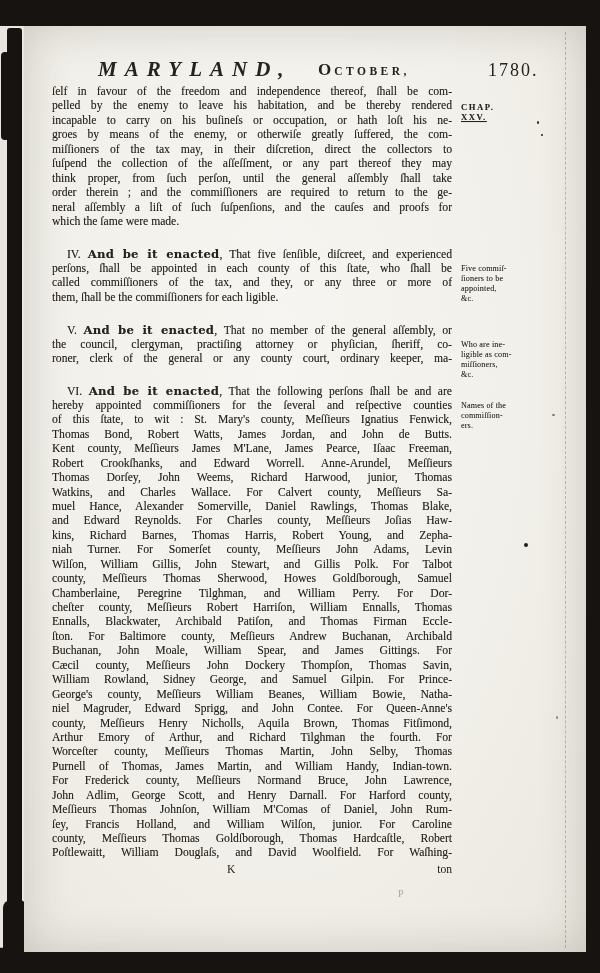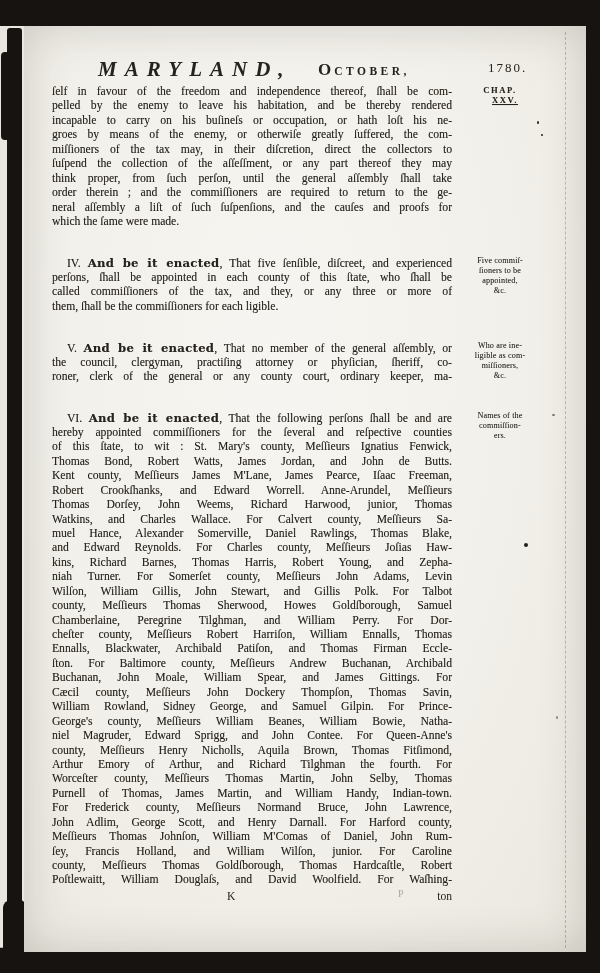--- a/index.html
+++ b/index.html
@@ -30,39 +30,39 @@
   .dotted-line{position:absolute;left:541px;top:6px;height:916px;width:0;
     border-left:1px dashed rgba(55,48,40,.28);}
   .speck{position:absolute;background:#241f19;border-radius:50%;}
   .faint-mark{position:absolute;left:374px;top:862px;font-size:10px;color:#aba69c;}
   
   .title-place{position:absolute;left:74px;top:31px;font-style:italic;font-size:21px;
     letter-spacing:8px;font-weight:bold;white-space:nowrap;}
   .title-month{position:absolute;left:294px;top:34px;white-space:nowrap;}
   .month-initial{font-size:17px;font-weight:bold;letter-spacing:3px;}
   .month-rest{font-size:11.5px;font-weight:bold;letter-spacing:3.5px;}
-  .title-year{position:absolute;left:464px;top:34px;font-size:13px;letter-spacing:2px;}
+  .title-year{position:absolute;left:464px;top:34px;font-size:18px;letter-spacing:2px;}
   
   .text-column{position:absolute;left:28px;top:59px;width:400px;}
   .para{position:relative;margin:0;}
-  .para + .para{margin-top:27px;}
+  .para + .para{margin-top:18px;}
   .line{
     font-size:11.6px;line-height:14.45px;height:14.45px;white-space:normal;
     text-align:justify;text-align-last:justify;text-justify:inter-word;
     color:#26221c;text-shadow:0.2px 0.2px 0 rgba(38,33,26,.35);
   }
   .line.no-just{text-align:right;text-align-last:left;}
   .line.indent{text-indent:15px;}
   .gothic{font-weight:bold;font-family:"DejaVu Serif",serif;letter-spacing:.3px;}
   
-  .side-note,.chap-note{position:absolute;left:409px;top:0;width:78px;
-    text-align:center;text-shadow:0.2px 0.2px 0 rgba(38,33,26,.3);}
+  .side-note,.chap-note{position:absolute;left:409px;top:17px;width:78px;
+    text-align:left;text-shadow:0.2px 0.2px 0 rgba(38,33,26,.3);}
   .side-note .note-line{font-size:8px;line-height:9.8px;letter-spacing:.2px;}
   .chap-note .note-line{font-size:8.5px;line-height:10px;font-weight:bold;letter-spacing:1.6px;}
-  .chap-note .note-line + .note-line{margin-left:10px;text-decoration:underline;}
+  .chap-note .note-line + .note-line{text-decoration:underline;}
   
   .footer-line{position:relative;margin-top:2px;height:16px;font-size:11.6px;}
   .sig{position:absolute;left:175px;}
   .catch{position:absolute;right:0;text-align:right;}
 </style>
 </head>
 <body>
 
 <div class="band band-top"></div>
 <div class="band band-top-right"></div>

